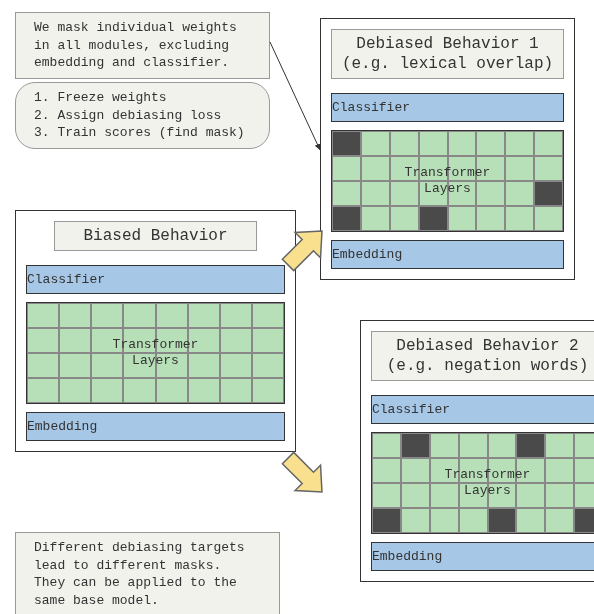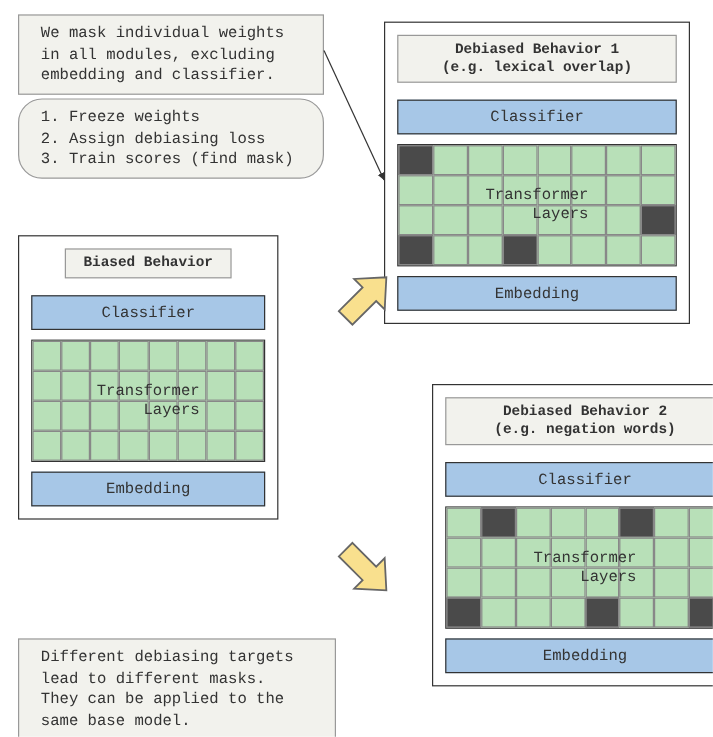--- a/index.html
+++ b/index.html
@@ -31,30 +31,29 @@
     white-space: pre-wrap;
   }
   .panel {
     position: absolute;
     border: 1.5px solid #333;
     background: #fff;
     padding: 10px 10px 10px 10px;
   }
   .panel-title {
     text-align: center;
-    font-size: 12px;
+    font-size: 16px;
     margin: 0 0 6px 0;
     background: var(--noteBg);
     border: 1px solid #999;
     padding: 4px 4px;
     line-height: 1.25;
-    font-weight: bold;
   }
   .block {
-    text-align: center;
+    text-align: left;
     padding: 6px 0;
     border: 1px solid #333;
     margin: 0;
   }
   .block.classifier { background: var(--blue); }
   .block.embedding  { background: var(--blue); }
   .stack { display: flex; flex-direction: column; gap: 8px; }
   .grid-wrap {
     position: relative;
     border: 1px solid #333;
@@ -68,21 +67,21 @@
   }
   .cell {
     border: 1px solid #888;
     background: var(--green);
   }
   .cell.masked { background: var(--darkgrey); }
   .grid-label {
     position: absolute;
     left: 0; right: 0; top: 0; bottom: 0;
     display: flex; align-items: center; justify-content: center;
-    text-align: right;
+    text-align: center;
     line-height: 1.2;
     pointer-events: none;
     font-family: Liberation Mono, monospace;
   }
   .arrow {
     position: absolute;
     width: 60px;
     height: 60px;
   }
 </style>
@@ -95,21 +94,21 @@
 
 <div class="note" style="left:15px; top:82px; width:255px;border-radius:20px;">1. Freeze weights
 2. Assign debiasing loss
 3. Train scores (find mask)</div>
 
 <div class="note" style="left:15px; top:532px; width:265px;">Different debiasing targets
 lead to different masks.
 They can be applied to the
 same base model.</div>
 
-<div class="panel" style="left:15px; top:196px; width:217px;">
+<div class="panel" style="left:15px; top:210px; width:281px;">
   <div class="stack">
     <div class="panel-title" style="margin-left:28px;margin-right:28px;">Biased Behavior</div>
     <div class="block classifier">Classifier</div>
     <div class="grid-wrap">
       <div class="grid">
           <div class="cell"></div>
           <div class="cell"></div>
           <div class="cell"></div>
           <div class="cell"></div>
           <div class="cell"></div>

